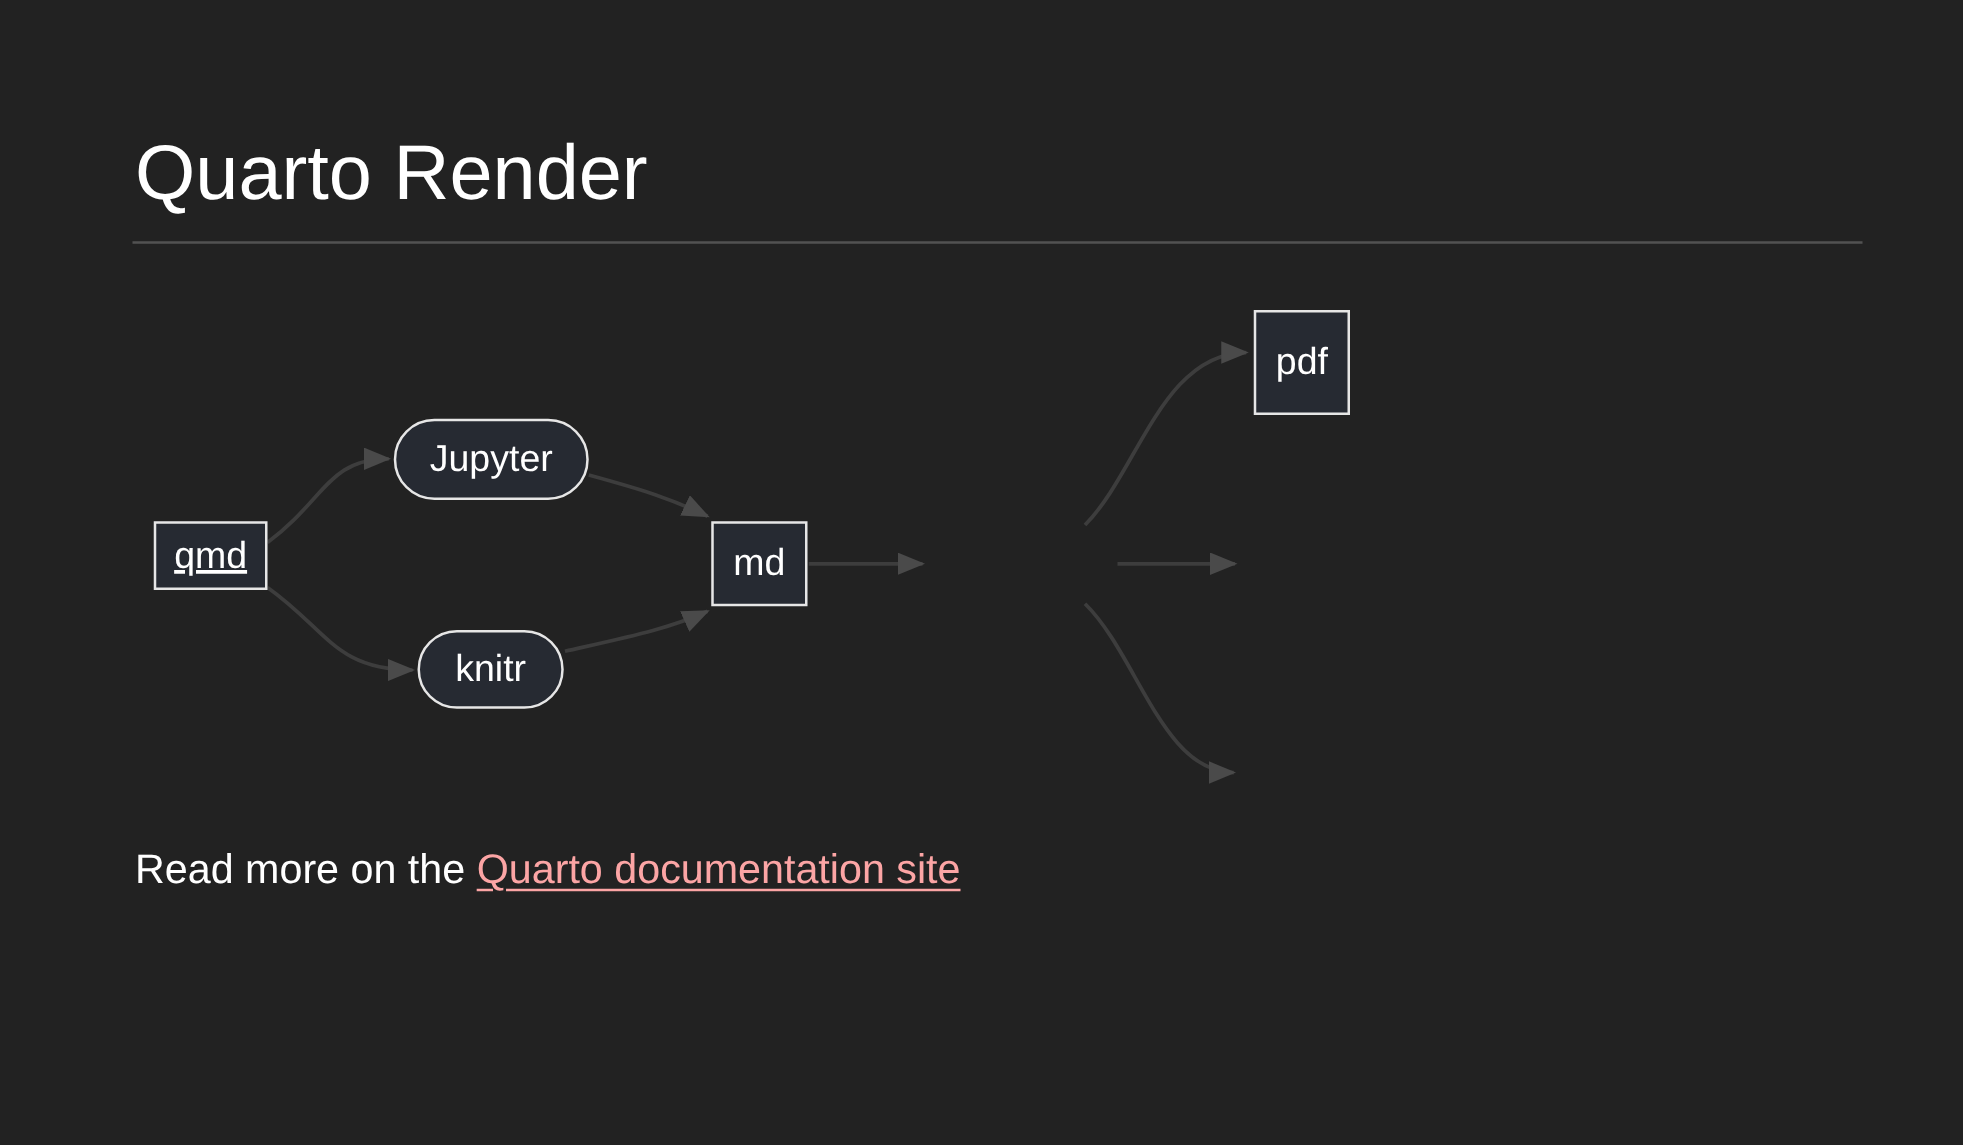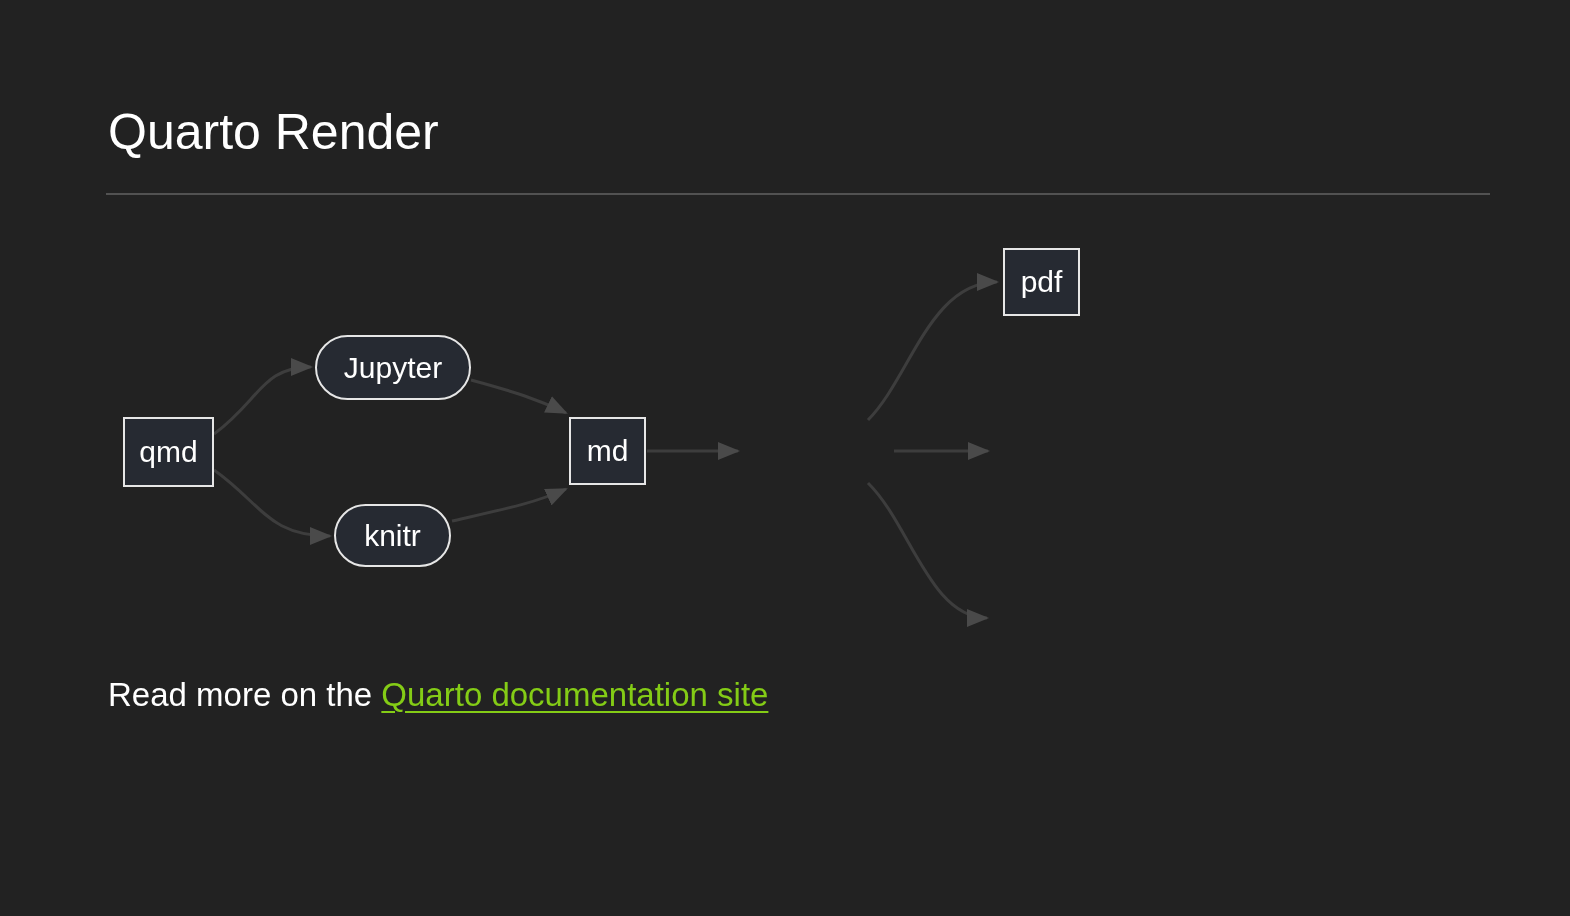--- a/index.html
+++ b/index.html
@@ -16,21 +16,21 @@
     width: 1570px;
     height: 916px;
     background: #222222;
   }
   .title {
     position: absolute;
     left: 108px;
     top: 103px;
     margin: 0;
     color: #ffffff;
-    font-size: 50px;
+    font-size: 62px;
     font-weight: 500;
     letter-spacing: 0px;
   }
   .title-rule {
     position: absolute;
     left: 106px;
     top: 193px;
     width: 1384px;
     height: 0;
     border: none;
@@ -70,21 +70,21 @@
   .footer {
     position: absolute;
     left: 108px;
     top: 676px;
     margin: 0;
     color: #ffffff;
     font-size: 33px;
     font-weight: 500;
   }
   .footer a {
-    color: #84cc16;
+    color: #fca5a5;
     text-decoration: underline;
     text-underline-offset: 5px;
     text-decoration-thickness: 2px;
   }
 </style>
 </head>
 <body>
 
 <div class="page">
 
@@ -102,29 +102,29 @@
       <path class="edge" d="M 214 434 C 260 400, 262 367, 311 367" marker-end="url(#arrow)"></path>
       <path class="edge" d="M 214 470 C 262 504, 268 536, 330 536" marker-end="url(#arrow)"></path>
       <path class="edge" d="M 471 380 C 515 392, 537 399, 566 413" marker-end="url(#arrow)"></path>
       <path class="edge" d="M 452 521 C 505 509, 535 503, 566 489" marker-end="url(#arrow)"></path>
       <path class="edge" d="M 647 451 L 738 451" marker-end="url(#arrow)"></path>
       <path class="edge" d="M 868 420 C 910 378, 930 282, 997 282" marker-end="url(#arrow)"></path>
       <path class="edge" d="M 894 451 L 988 451" marker-end="url(#arrow)"></path>
       <path class="edge" d="M 868 483 C 910 524, 930 618, 987 618" marker-end="url(#arrow)"></path>
     </svg>
 
-    <div class="node rect" style="left:123px; top:207px; width:91px; height:70px;">qmd</div>
+    <div class="node rect" style="left:123px; top:207px; width:91px; height:55px;text-decoration:underline;">qmd</div>
 
     <div class="node stadium" style="left:315px; top:125px; width:156px; height:65px;">Jupyter</div>
 
     <div class="node stadium" style="left:334px; top:294px; width:117px; height:63px;">knitr</div>
 
     <div class="node rect" style="left:569px; top:207px; width:77px; height:68px;">md</div>
 
 
-    <div class="node rect" style="left:1003px; top:38px; width:77px; height:68px;">pdf</div>
+    <div class="node rect" style="left:1003px; top:38px; width:77px; height:84px;">pdf</div>
 
 
   </div>
 
   <p class="footer"><span>Read more on the </span><a href="#">Quarto documentation site</a></p>
 
 </div>
 
 </body></html>

